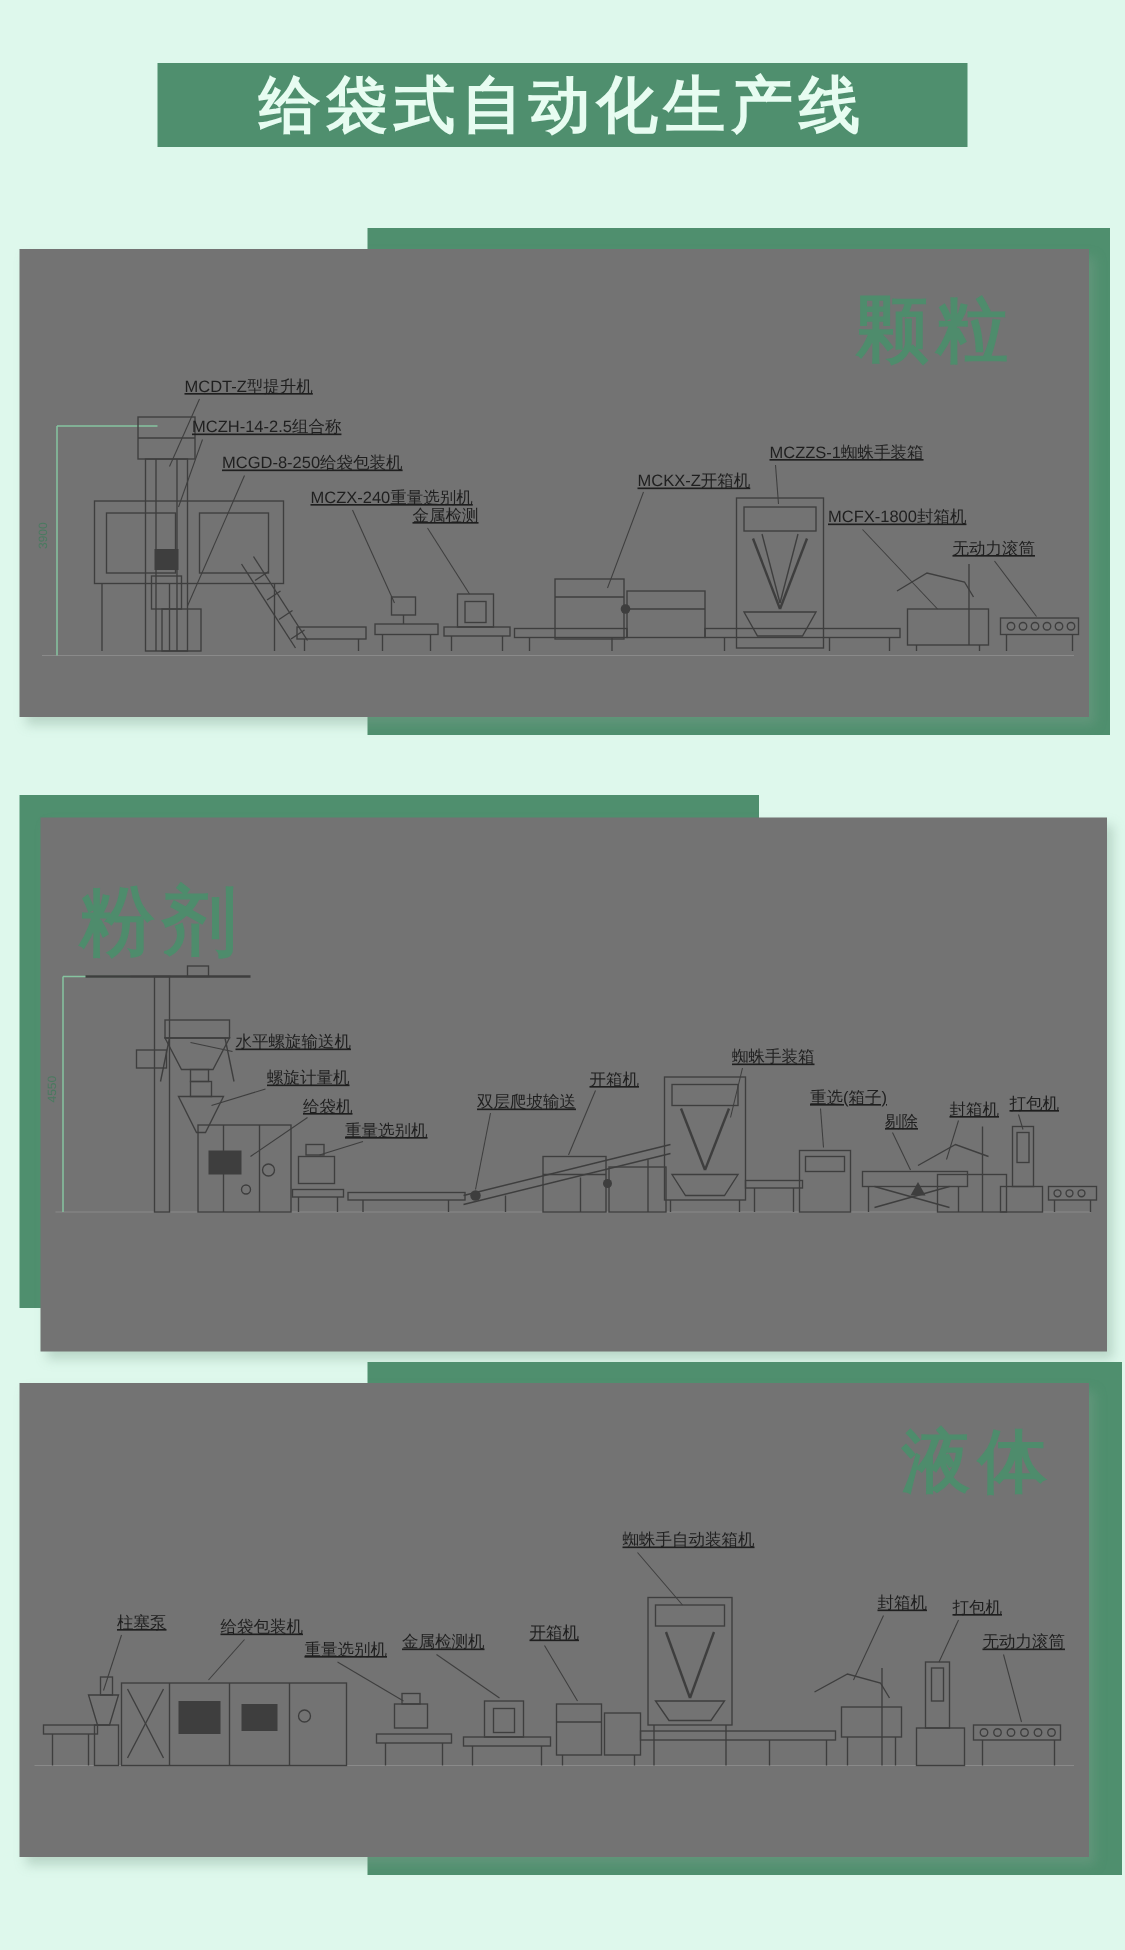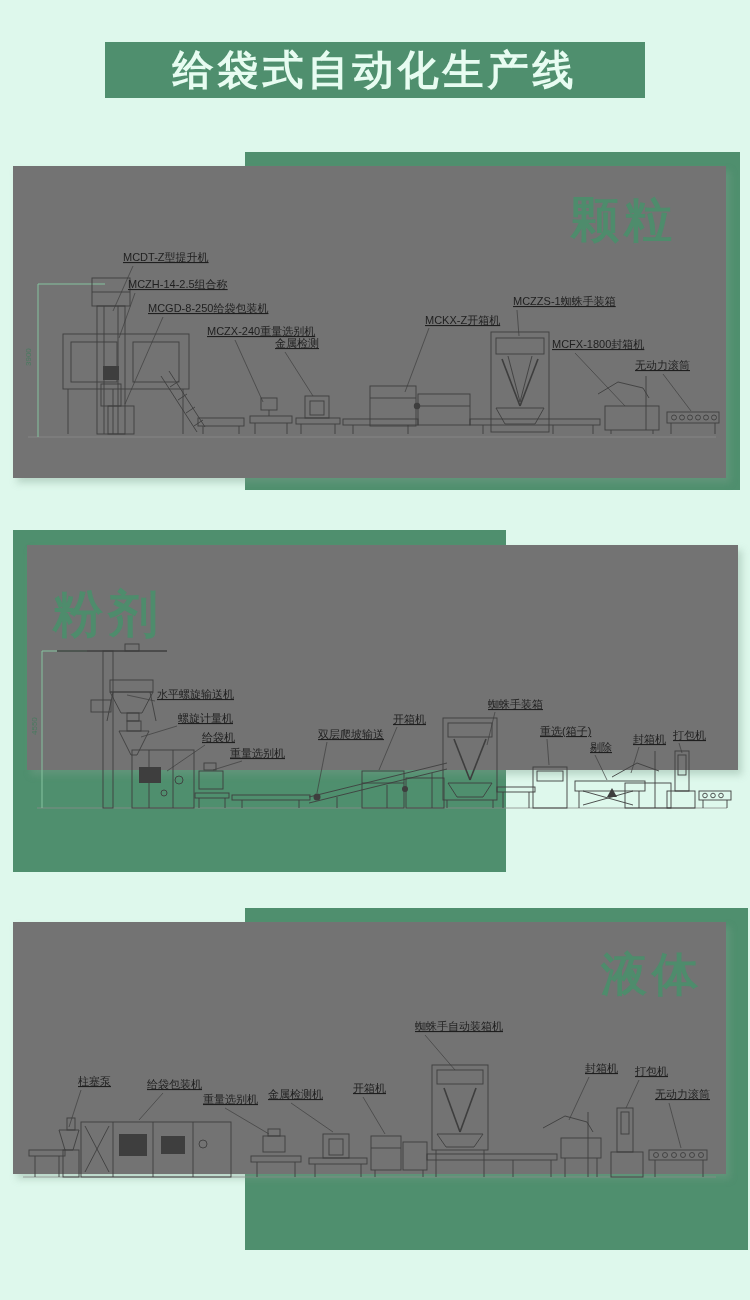--- a/index.html
+++ b/index.html
@@ -163,21 +163,21 @@
       <text class="lbl" x="194" y="169">MCZX-240重量选别机</text>
       <text class="lbl" x="262" y="181">金属检测</text>
       <text class="lbl" x="412" y="158">MCKX-Z开箱机</text>
       <text class="lbl" x="500" y="139">MCZZS-1蜘蛛手装箱</text>
       <text class="lbl" x="539" y="182">MCFX-1800封箱机</text>
       <text class="lbl" x="622" y="203">无动力滚筒</text>
     </svg>
   </div>
 
   <div class="accent" style="left:13px; top:530px; width:493px; height:342px;"></div>
-  <div class="card" style="left:27px; top:545px; width:711px; height:225px;">
+  <div class="card" style="left:27px; top:545px; width:711px; height:356px;">
     <svg width="711" height="313" viewBox="0 0 711 313">
 
       <text class="heading" x="26" y="86" font-size="50">粉剂</text>
 
       <line class="gnd" x1="10" y1="263" x2="700" y2="263"></line>
 
       <g>
         <line class="gd" x1="15" y1="106" x2="15" y2="263"></line>
         <line class="gd" x1="15" y1="106" x2="60" y2="106"></line>
         <text class="dim" transform="rotate(-90 10,190)" x="10" y="190">4550</text>
@@ -315,21 +315,21 @@
       <text class="lbl" x="366" y="178">开箱机</text>
       <text class="lbl" x="461" y="163">蜘蛛手装箱</text>
       <text class="lbl" x="513" y="190">重选(箱子)</text>
       <text class="lbl" x="563" y="206">剔除</text>
       <text class="lbl" x="606" y="198">封箱机</text>
       <text class="lbl" x="646" y="194">打包机</text>
     </svg>
   </div>
 
   <div class="accent" style="left:245px; top:908px; width:503px; height:342px;"></div>
-  <div class="card" style="left:13px; top:922px; width:713px; height:252px;">
+  <div class="card" style="left:13px; top:922px; width:713px; height:316px;">
     <svg width="713" height="316" viewBox="0 0 713 316">
 
       <text class="heading" x="588" y="68" font-size="46">液体</text>
 
       <line class="gnd" x1="10" y1="255" x2="703" y2="255"></line>
 
       <g>
         <rect class="m" x="54" y="196" width="8" height="12"></rect>
         <path class="m" d="M46,208 L66,208 L60,228 L52,228 Z"></path>
         <rect class="m" x="50" y="228" width="16" height="27"></rect>

